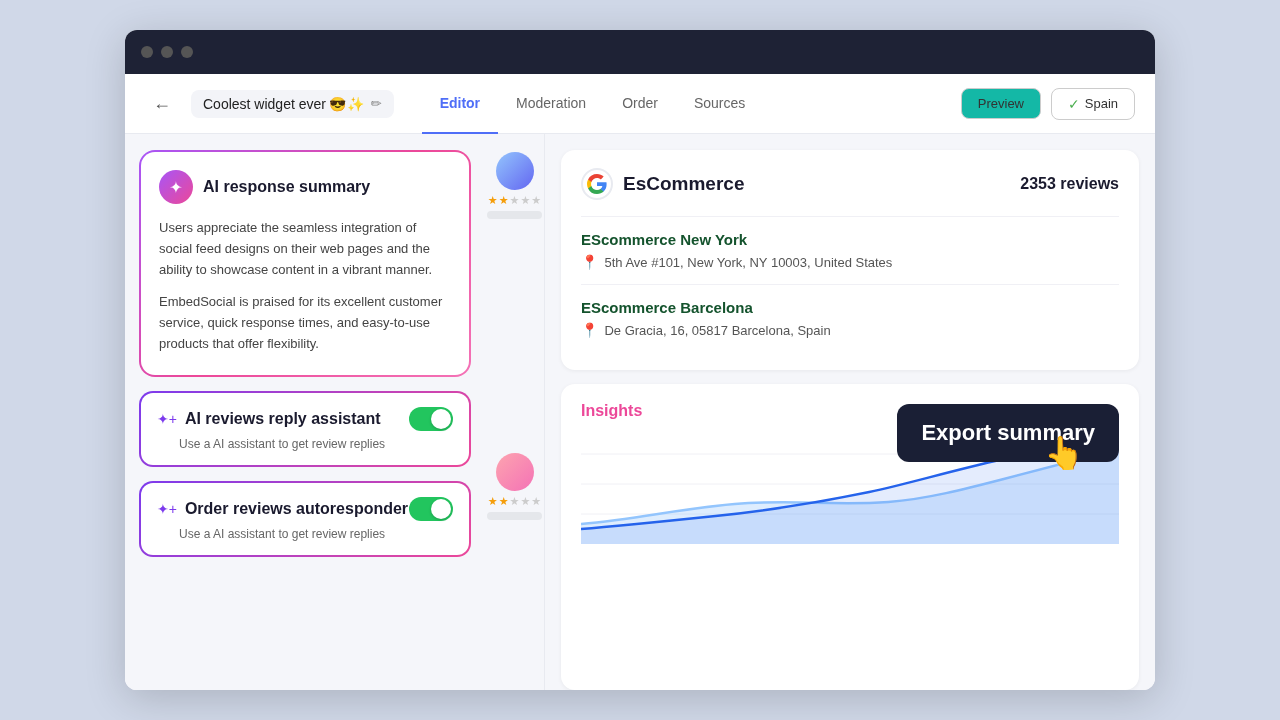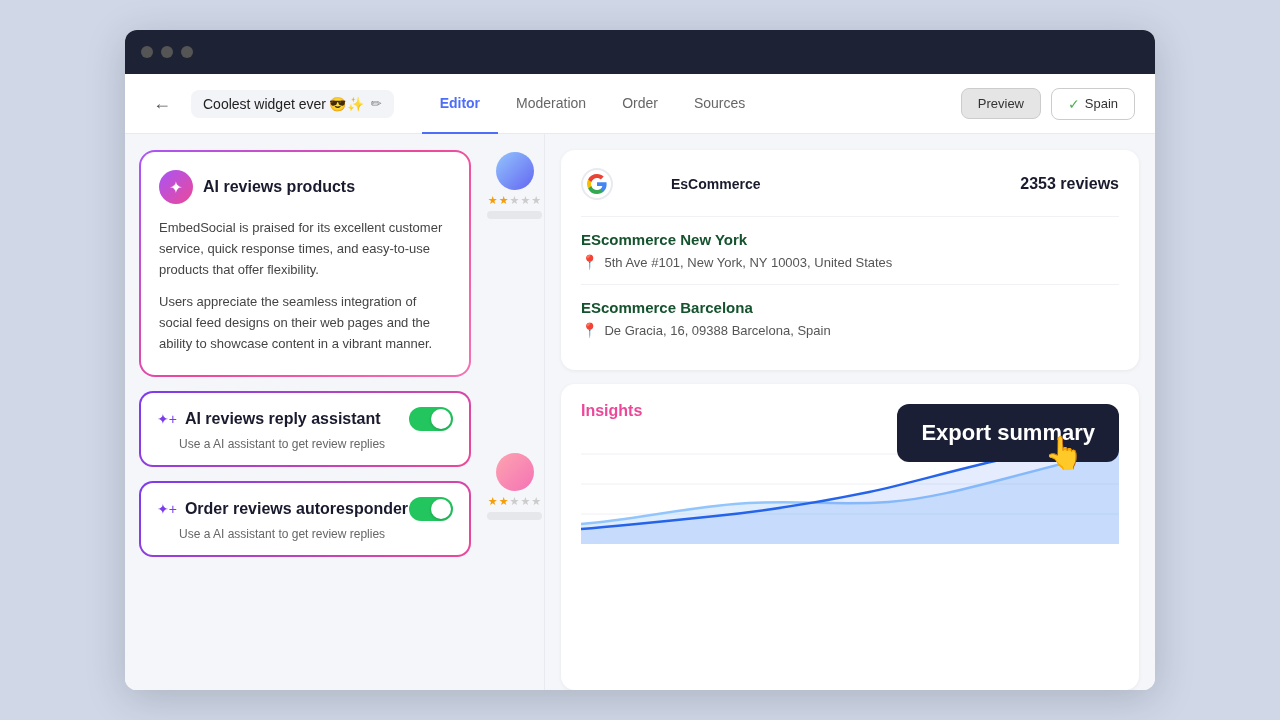--- a/index.html
+++ b/index.html
@@ -91,21 +91,21 @@
       border-bottom: 2px solid #4f6ef7;
       font-weight: 600;
     }
     .header-actions {
       display: flex;
       align-items: center;
       gap: 10px;
       margin-left: auto;
     }
     .preview-btn {
-      background: #e5e5e5;
+      background: #14b8a6;
       border: 1.5px solid #ccc;
       border-radius: 8px;
       padding: 7px 16px;
       font-size: 13px;
       font-weight: 500;
       cursor: pointer;
       color: #333;
     }
     .saved-btn {
       background: #fff;
@@ -253,24 +253,23 @@
       align-items: center;
       justify-content: space-between;
       margin-bottom: 16px;
     }
     .sources-brand {
       display: flex;
       align-items: center;
       gap: 10px;
     }
     .sources-name {
-      font-size: 14px;
+      font-size: 19px;
       font-weight: 700;
       color: #1a1a2e;
-      margin-left: 48px;
     }
     .review-count {
       font-size: 16px;
       font-weight: 600;
       color: #1a1a2e;
     }
     .location-item {
       padding: 14px 0;
       border-top: 1px solid #f0f0f5;
     }
@@ -391,25 +390,25 @@
 
   <div class="app-body">
 
     <div class="left-panel">
 
       <div class="ai-summary-card">
         <div class="card-header">
           <div class="ai-icon-purple">
             <span>✦</span>
           </div>
-          <span class="card-title">AI reviews products</span>
+          <span class="card-title">AI response summary</span>
         </div>
         <div class="card-body">
+          <p>Users appreciate the seamless integration of social feed designs on their web pages and the ability to showcase content in a vibrant manner.</p>
           <p>EmbedSocial is praised for its excellent customer service, quick response times, and easy-to-use products that offer flexibility.</p>
-          <p>Users appreciate the seamless integration of social feed designs on their web pages and the ability to showcase content in a vibrant manner.</p>
         </div>
       </div>
 
       <div class="feature-card">
         <div class="feature-card-header">
           <div class="feature-card-left">
             <span class="sparkle-icon">✦+</span>
             <span class="feature-title">AI reviews reply assistant</span>
           </div>
           <div class="toggle"></div>
@@ -485,21 +484,21 @@
           <div class="location-address">
             <span class="pin-icon">📍</span>
             <span>5th Ave #101, New York, NY 10003, United States</span>
           </div>
         </div>
 
         <div class="location-item">
           <div class="location-name">EScommerce Barcelona</div>
           <div class="location-address">
             <span class="pin-icon">📍</span>
-            <span>De Gracia, 16, 09388 Barcelona, Spain</span>
+            <span>De Gracia, 16, 05817 Barcelona, Spain</span>
           </div>
         </div>
       </div>
 
       <div class="insights-card" style="position:relative;">
         <div class="insights-title">Insights</div>
         <div class="chart-area">
           <svg viewBox="0 0 560 110" preserveAspectRatio="none">
 
             <line x1="0" y1="20" x2="560" y2="20" stroke="#f0f0f5" stroke-width="1"></line>

